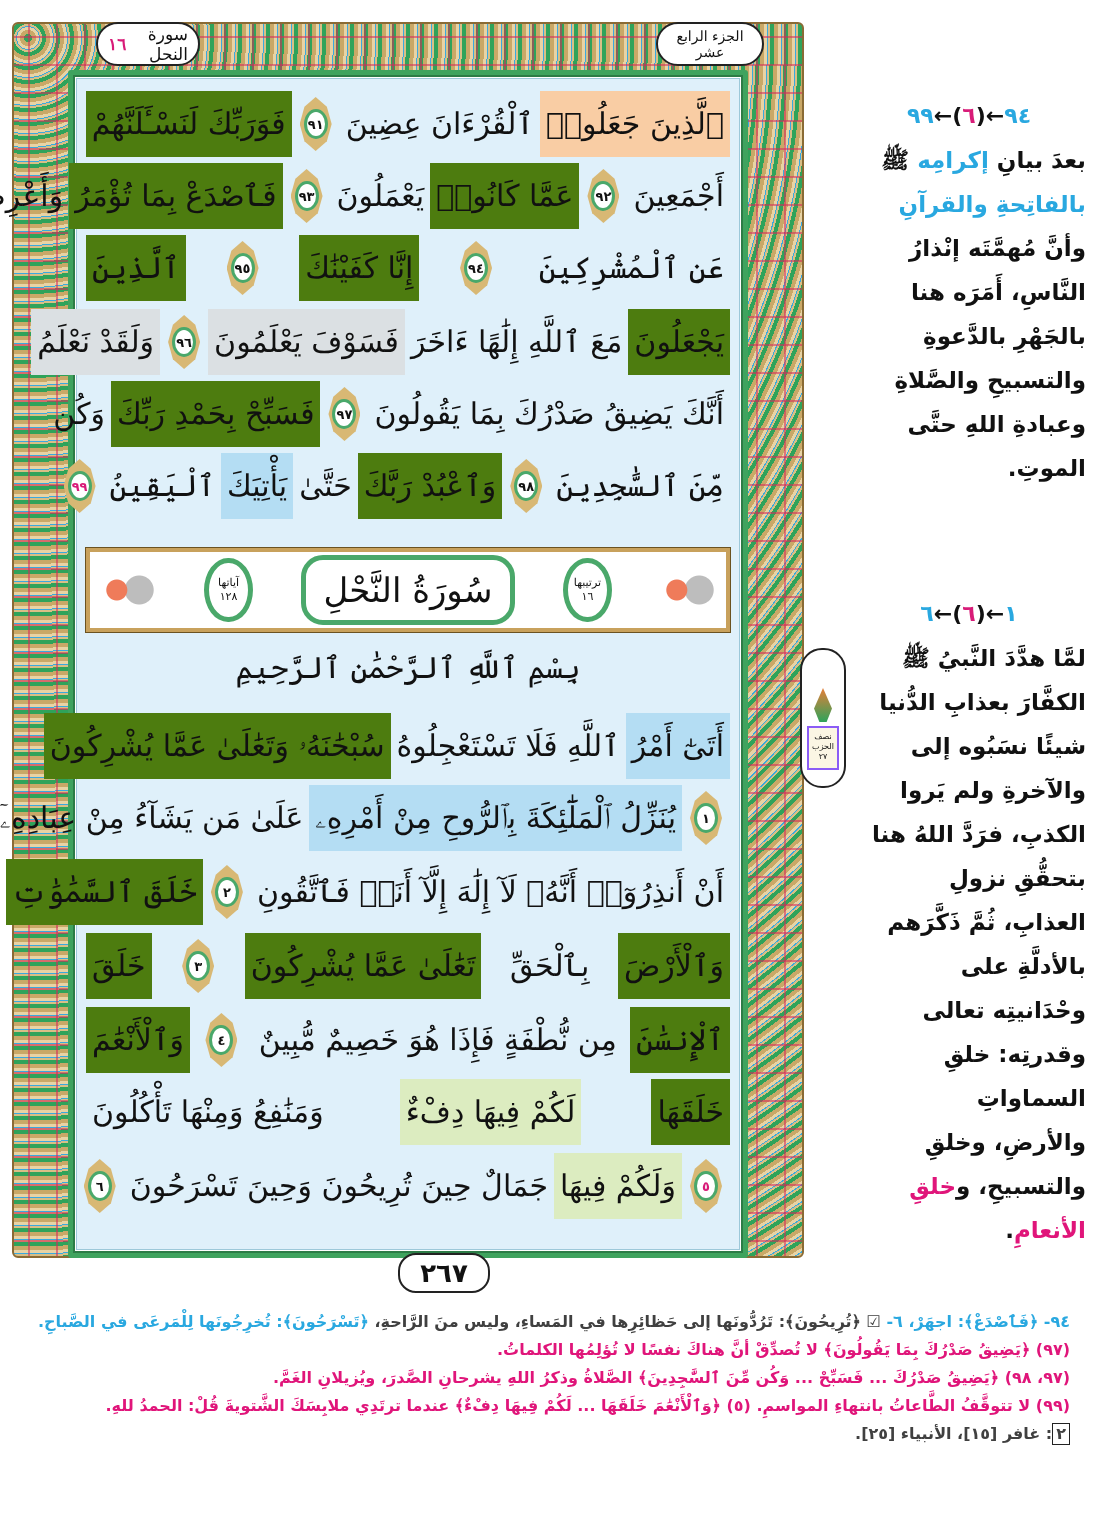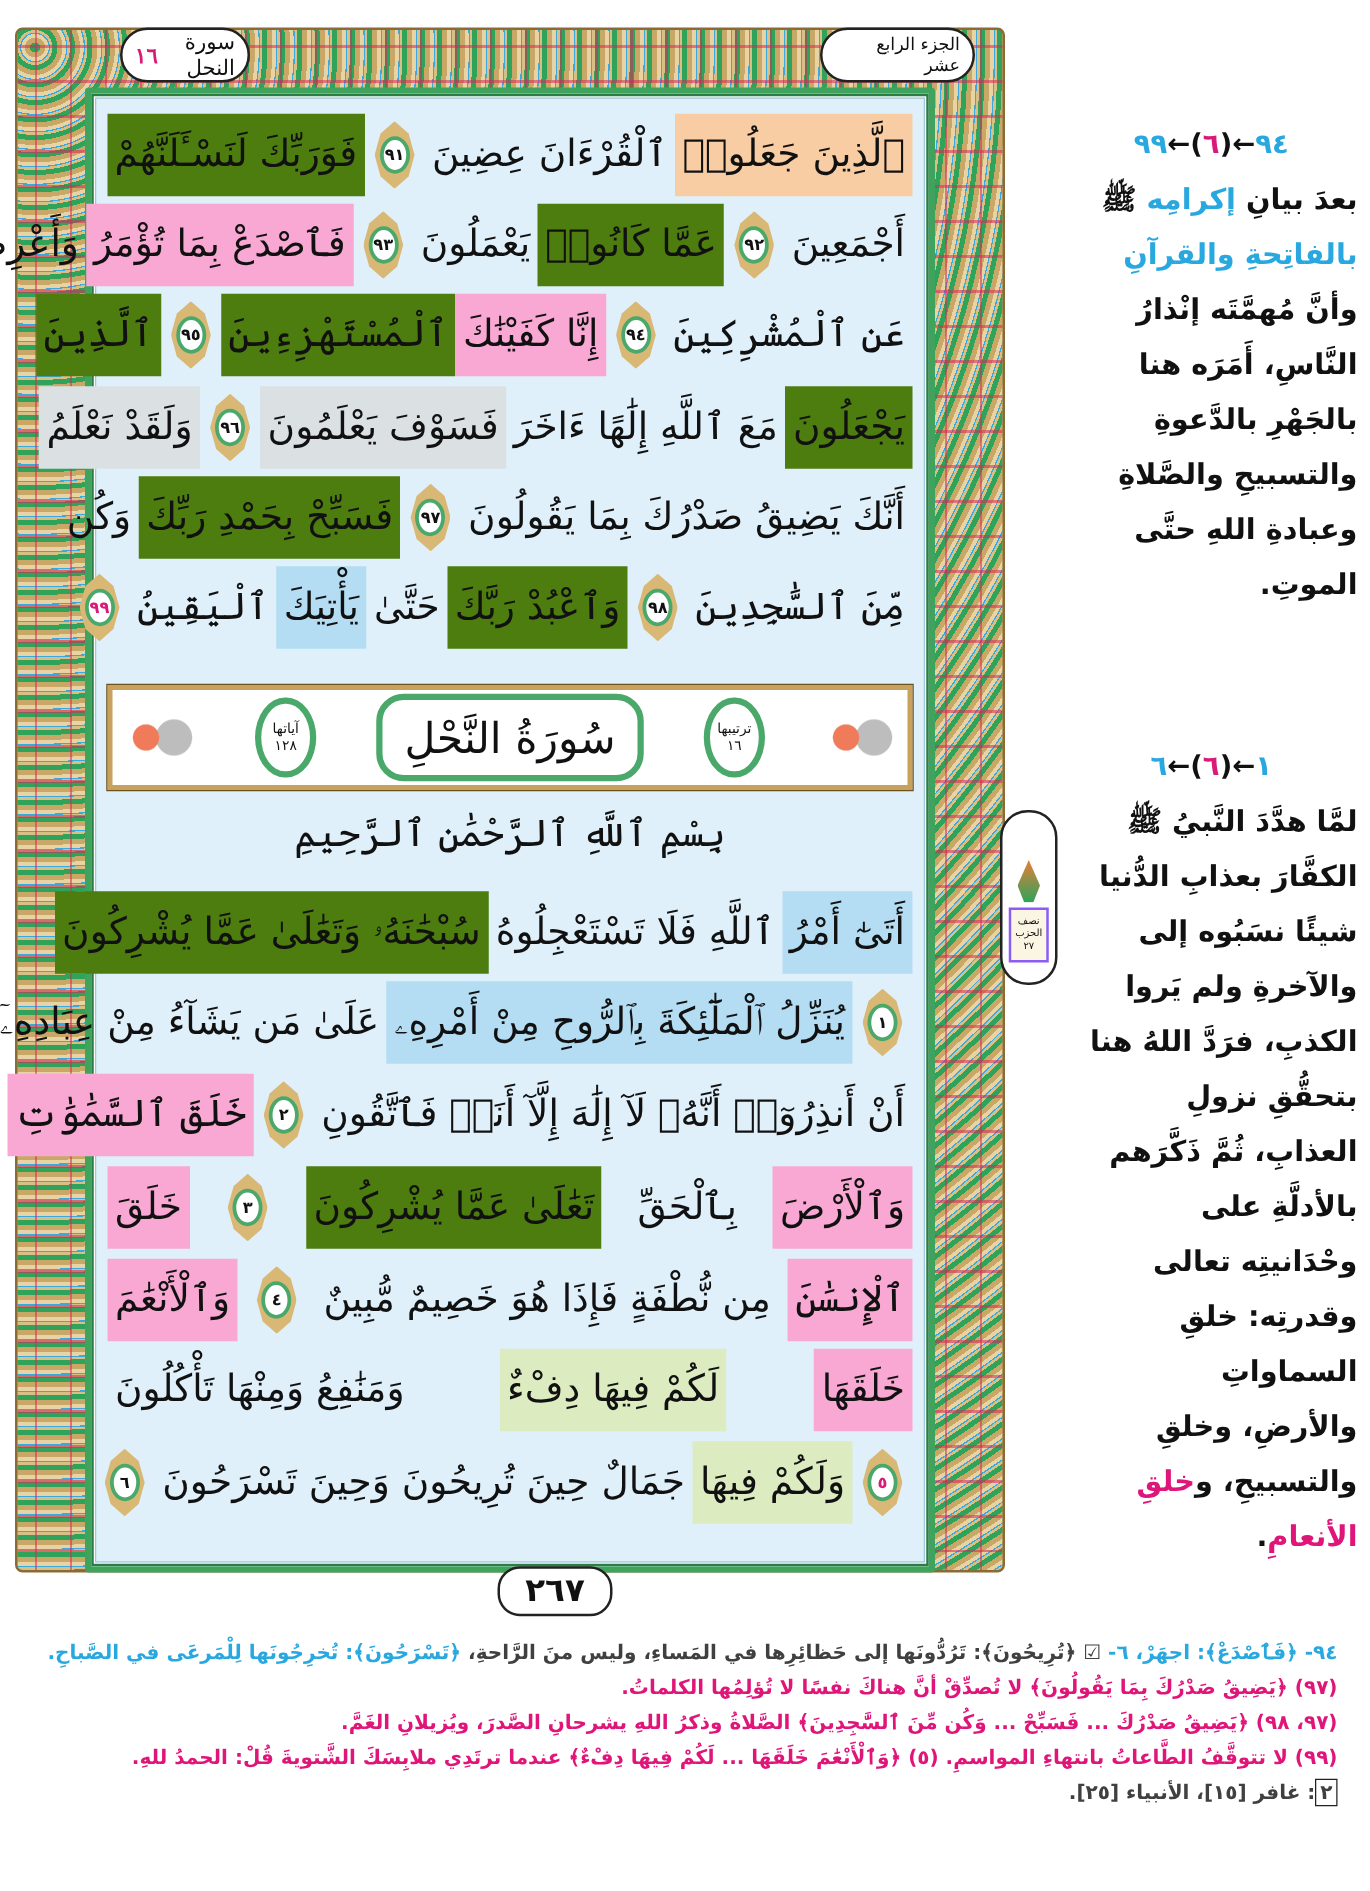--- a/index.html
+++ b/index.html
@@ -37,21 +37,21 @@
 
   
   .q-line {
     position: absolute; left: 86px; width: 644px; height: 72px; direction: rtl;
     display: flex; align-items: center; justify-content: space-between;
     font-family: "DejaVu Serif", serif; font-size: 30px; white-space: nowrap; color: #111;
   }
   .seg { padding: 4px 6px; line-height: 58px; height: 66px; display: inline-flex; align-items: center; }
   .hl-orange { background: #f9cda4; }
   .hl-yellow { background: #4d7c0f; }
-  .hl-pink   { background: #f9a8d4; }
+  .hl-pink   { background: #4d7c0f; }
   .hl-gray   { background: #dbe0e3; }
   .hl-blue   { background: #b4ddf3; }
   .hl-green  { background: #dcecc0; }
   .hl-none   { background: transparent; }
 
   .ayah-mark {
     width: 40px; height: 54px; flex: 0 0 40px; position: relative; display: inline-flex;
     align-items: center; justify-content: center; margin: 0 4px;
   }
   .ayah-mark::before {
@@ -133,21 +133,21 @@
 <body>
 
 <div class="frame-outer"></div>
 <div class="frame-inner"></div>
 <div class="text-area"></div>
 
 <div class="cartouche" style="left:96px;width:104px;">
   <span>سورة النحل</span>
   <span class="num">١٦</span>
 </div>
-<div class="cartouche" style="left:656px;width:124px;font-size:14px;">
+<div class="cartouche" style="left:656px;width:108px;font-size:14px;text-align:center;">
   <span>الجزء الرابع عشر</span>
 </div>
 
 <div id="block1">
     <div class="q-line" style="top: 88px;">
       <span class="seg hl-orange">ٱلَّذِينَ جَعَلُوا۟</span>
       <span class="seg hl-none">ٱلْقُرْءَانَ عِضِينَ</span>
       <span class="ayah-mark">
         <span>٩١</span>
       </span>
@@ -165,21 +165,20 @@
       </span>
       <span class="seg hl-pink">فَٱصْدَعْ بِمَا تُؤْمَرُ</span>
       <span class="seg hl-none">وَأَعْرِضْ</span>
     </div>
     <div class="q-line" style="top: 232px;">
       <span class="seg hl-none">عَنِ ٱلْمُشْرِكِينَ</span>
       <span class="ayah-mark">
         <span>٩٤</span>
       </span>
       <span class="seg hl-pink">إِنَّا كَفَيْنَٰكَ</span>
-      <span class="seg hl-yellow">ٱلْمُسْتَهْزِءِينَ</span>
       <span class="ayah-mark">
         <span>٩٥</span>
       </span>
       <span class="seg hl-yellow">ٱلَّذِينَ</span>
     </div>
     <div class="q-line" style="top: 306px;">
       <span class="seg hl-yellow">يَجْعَلُونَ</span>
       <span class="seg hl-none">مَعَ ٱللَّهِ إِلَٰهًا ءَاخَرَ</span>
       <span class="seg hl-gray">فَسَوْفَ يَعْلَمُونَ</span>
       <span class="ayah-mark">

